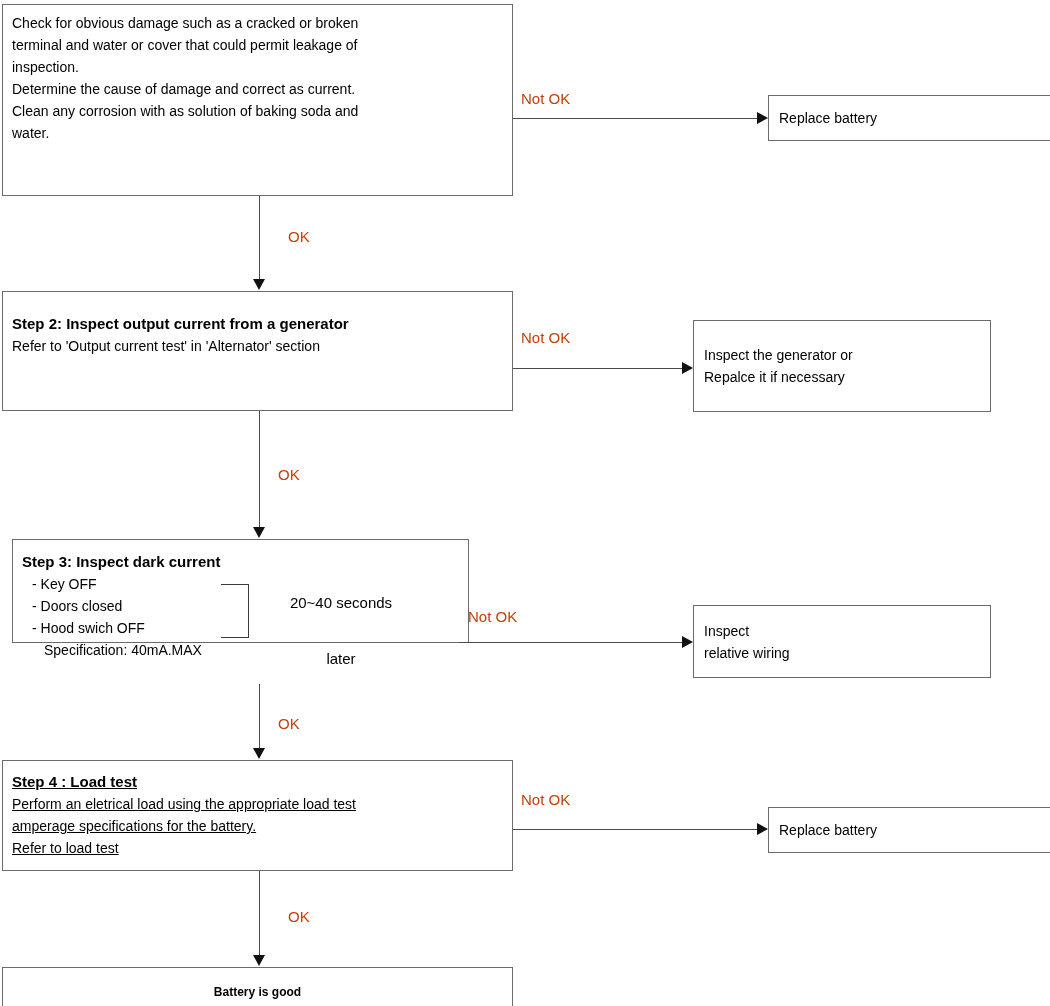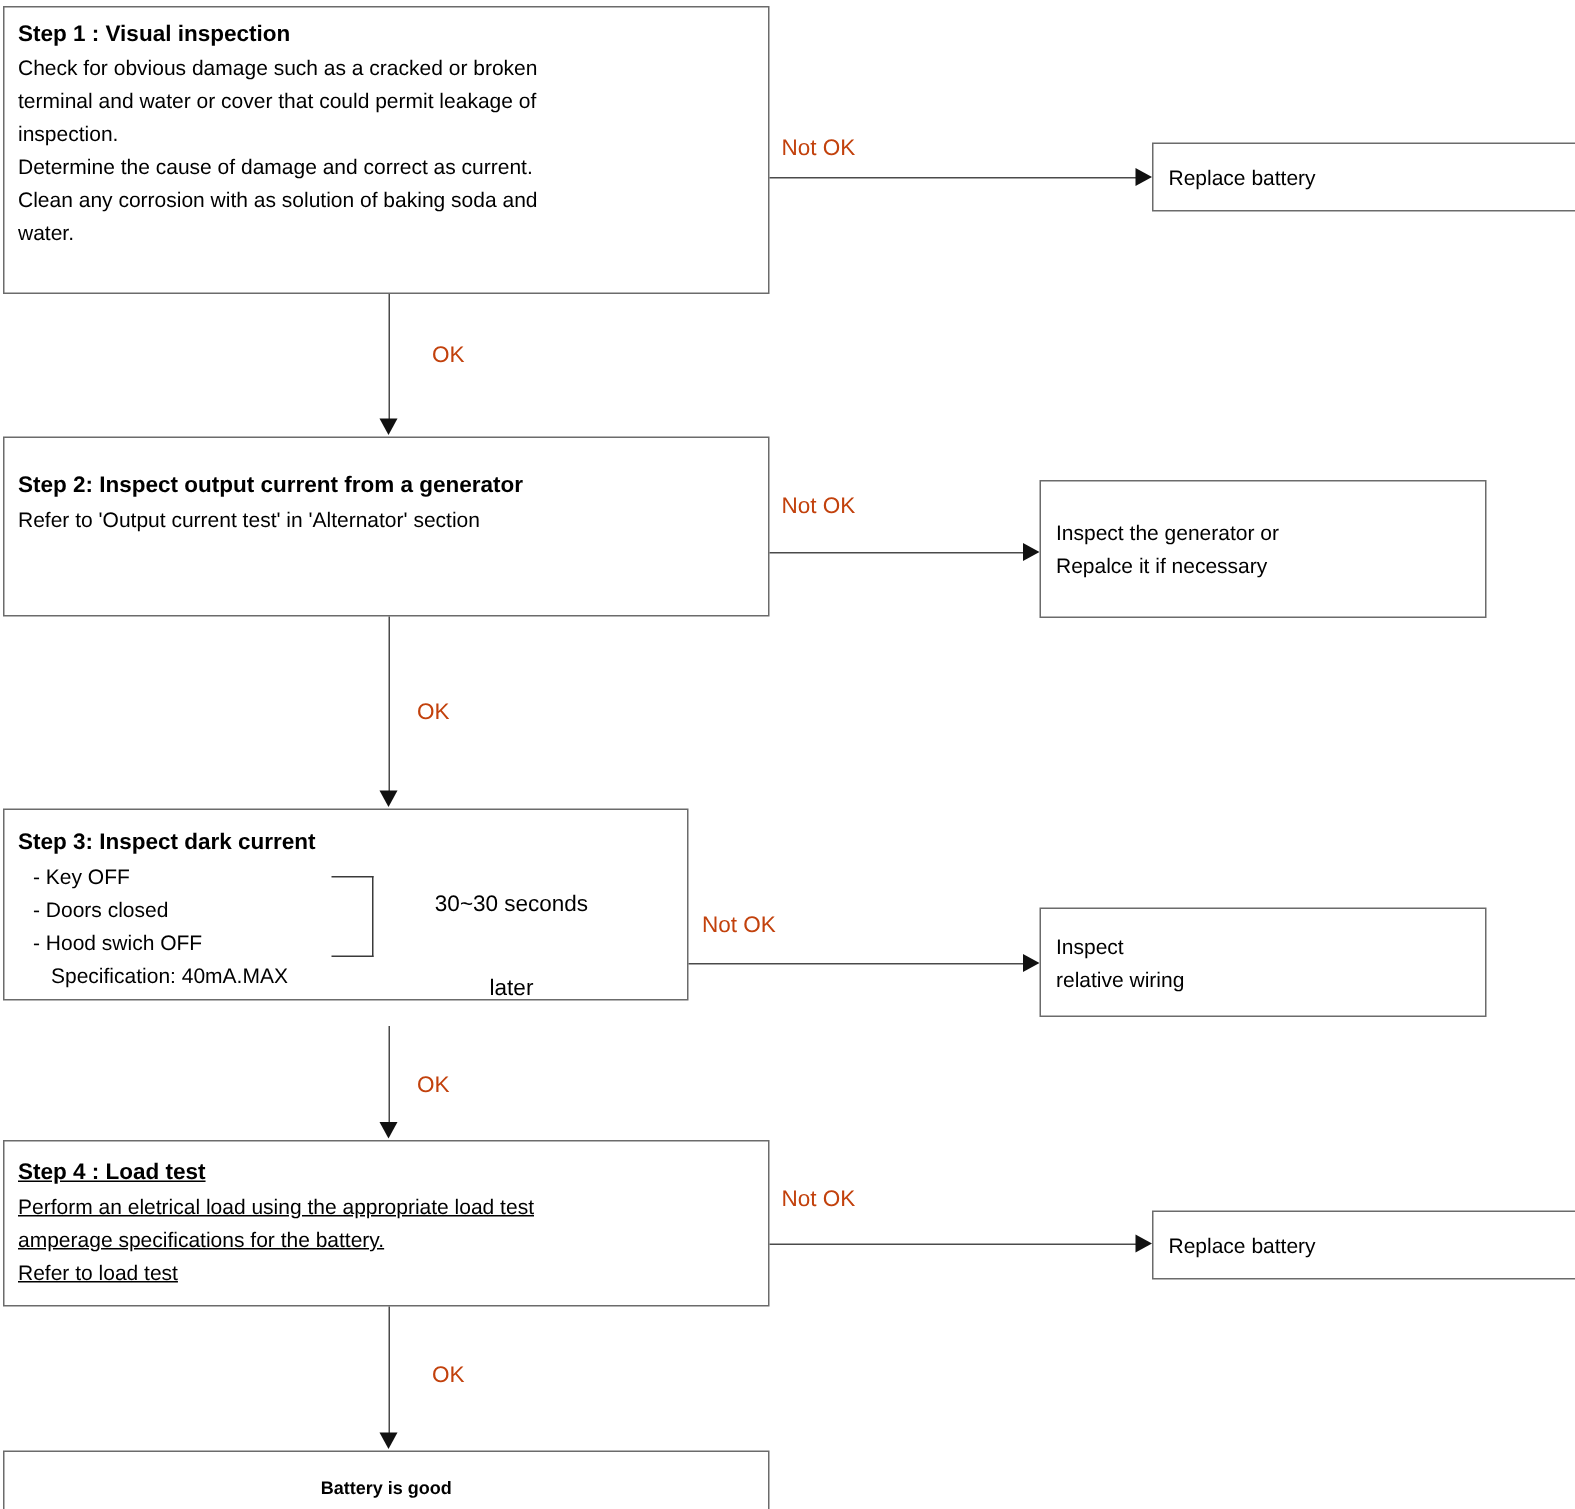--- a/index.html
+++ b/index.html
@@ -121,21 +121,20 @@
     white-space: nowrap;
   }
 </style>
 </head>
 <body>
 
 <div id="canvas">
 
   <div class="box" style="left:2px; top:4px; width:511px; height:192px;">
     <div class="box-inner">
-      <div class="box-title">Step 1 : Visual inspection</div>
       <div class="box-line">Check for obvious damage such as a cracked or broken</div>
       <div class="box-line">terminal and water or cover that could permit leakage of</div>
       <div class="box-line">inspection.</div>
       <div class="box-line">Determine the cause of damage and correct as current.</div>
       <div class="box-line">Clean any corrosion with as solution of baking soda and</div>
       <div class="box-line">water.</div>
     </div>
   </div>
 
   <div class="h-line" style="left:513px; top:118px; width:245px;"></div>
@@ -163,32 +162,32 @@
 
   <div class="box box-vcenter" style="left:693px; top:320px; width:298px; height:92px;">
     <div class="box-line">Inspect the generator or</div>
     <div class="box-line">Repalce it if necessary</div>
   </div>
 
   <div class="v-line" style="left:259px; top:411px; height:117px;"></div>
   <div class="arrow-down" style="left:253px; top:527px;"></div>
   <div class="edge-label" style="left:278px; top:466px;">OK</div>
 
-  <div class="box" style="left:2px; top:539px; width:457px; height:128px;">
+  <div class="box" style="left:12px; top:539px; width:457px; height:104px;">
     <div class="box-inner" style="padding-top:11px;">
       <div class="box-title">Step 3: Inspect dark current</div>
       <div class="box-line indent">- Key OFF</div>
       <div class="box-line indent">- Doors closed</div>
       <div class="box-line indent">- Hood swich OFF</div>
       <div class="box-line indent2">Specification: 40mA.MAX</div>
     </div>
   </div>
 
   <div class="bracket" style="left:221px; top:584px; width:28px; height:54px;"></div>
-  <div class="note" style="left:262px; top:592px; width:158px;">30~30 seconds</div>
+  <div class="note" style="left:262px; top:592px; width:158px;">20~40 seconds</div>
   <div class="note" style="left:262px; top:648px; width:158px;">later</div>
 
   <div class="h-line" style="left:459px; top:642px; width:224px;"></div>
   <div class="arrow-right" style="left:682px; top:636px;"></div>
   <div class="edge-label" style="left:468px; top:608px;">Not OK</div>
 
   <div class="box box-vcenter" style="left:693px; top:605px; width:298px; height:73px;">
     <div class="box-line">Inspect</div>
     <div class="box-line">relative wiring</div>
   </div>

